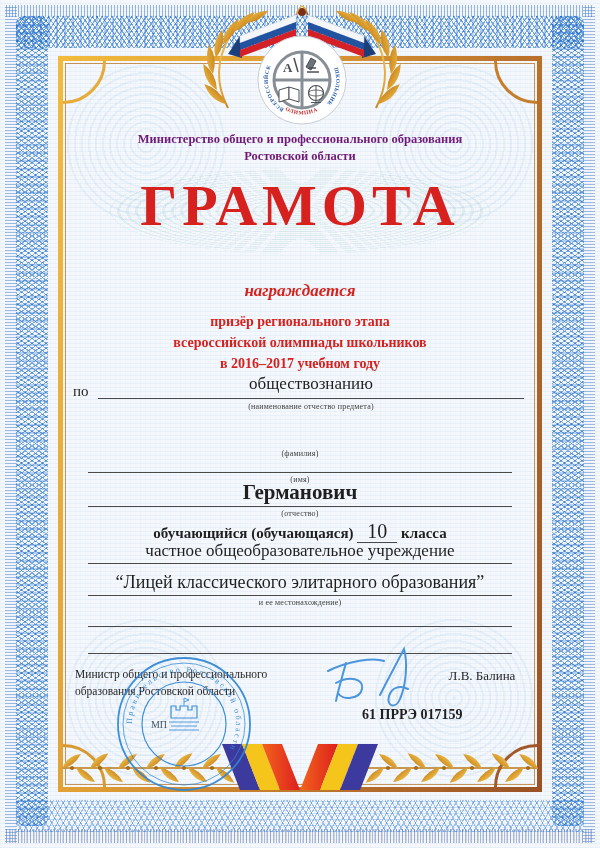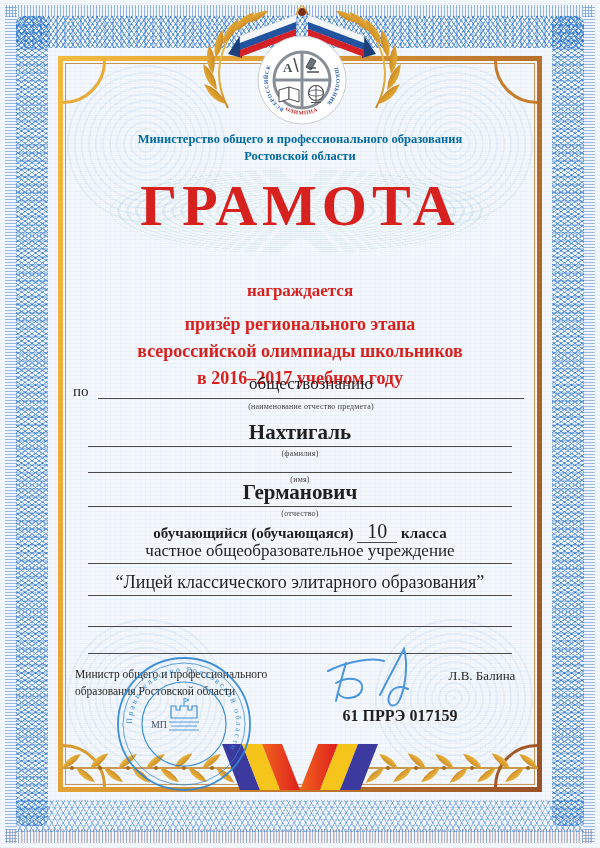--- a/index.html
+++ b/index.html
@@ -54,25 +54,25 @@
   .rosette{position:absolute;width:160px;height:160px;border-radius:50%;pointer-events:none;opacity:.7;
      background:repeating-radial-gradient(circle, rgba(110,160,215,.14) 0 2px, transparent 2px 7px);}
   .rosette.r1{left:66px;top:64px;}  .rosette.r2{right:66px;top:64px;}
   .rosette.r3{left:66px;bottom:70px;} .rosette.r4{right:66px;bottom:70px;}
   .title-glow{position:absolute;left:110px;right:110px;top:168px;height:86px;pointer-events:none;
      background:repeating-radial-gradient(ellipse at center, rgba(100,170,160,.12) 0 3px, transparent 3px 9px);
      border-radius:50%;}
   
   .abs{position:absolute;}
   .ministry{left:70px;right:70px;top:131px;text-align:center;font-weight:bold;
-     font-size:12.5px;line-height:1.35;color:#0369a1;z-index:4;}
+     font-size:12.5px;line-height:1.35;color:#701a75;z-index:4;}
   .gramota{left:0;right:0;top:172px;text-align:center;font-weight:bold;font-size:58px;
      letter-spacing:5px;color:#d6211f;z-index:4;font-family:Liberation Serif, serif;}
-  .awarded{left:0;right:0;top:281px;text-align:center;font-weight:bold;font-size:17px;color:#d6211f;z-index:4;}
-  .award-lines{left:0;right:0;top:311px;text-align:center;font-weight:bold;font-size:18px;
+  .awarded{left:0;right:0;top:281px;text-align:center;font-weight:bold;font-size:17px;color:#d6211f;z-index:4;font-style:italic;}
+  .award-lines{left:0;right:0;top:311px;text-align:center;font-weight:bold;font-size:14px;
      line-height:1.5;color:#d6211f;z-index:4;}
   .field{z-index:4;border-bottom:1px solid #4a4a4a;text-align:center;}
   .caption{z-index:4;text-align:center;font-size:8px;color:#3c3c3c;letter-spacing:.2px;}
   .val{display:inline-block;}
   .subject-prefix{left:73px;top:383px;font-size:15px;z-index:4;}
   .f-subject{left:98px;right:76px;top:374px;height:24px;font-size:17px;}
   .c-subject{left:98px;right:76px;top:402px;}
   .f-surname{left:88px;right:88px;top:420px;height:26px;font-size:21px;font-weight:bold;}
   .c-surname{left:88px;right:88px;top:449px;}
   .f-firstname{left:88px;right:88px;top:445px;height:26px;font-size:21px;font-weight:bold;border-bottom:none;}
@@ -83,21 +83,21 @@
   .grade-row{left:0;right:0;top:520px;text-align:center;font-size:15px;font-weight:bold;z-index:4;}
   .grade-num{font-size:20px;font-weight:normal;border-bottom:1px solid #4a4a4a;padding:0 10px;}
   .f-org{left:88px;right:88px;top:541px;height:22px;font-size:17px;}
   .c-org{left:88px;right:88px;top:566px;}
   .f-orgname{left:88px;right:88px;top:572px;height:23px;font-size:18px;}
   .c-orgname{left:88px;right:88px;top:598px;}
   .blank1{left:88px;right:88px;top:625px;height:1px;border-bottom:1px solid #4a4a4a;z-index:4;}
   .blank2{left:88px;right:88px;top:652px;height:1px;border-bottom:1px solid #4a4a4a;z-index:4;}
   .signatory{left:75px;top:666px;width:210px;font-size:11.5px;line-height:1.45;z-index:4;}
   .balina{left:432px;top:668px;width:100px;text-align:center;font-size:13px;z-index:4;}
-  .serial{left:340px;top:707px;width:120px;text-align:center;font-size:16px;font-weight:bold;z-index:5;}
+  .serial{left:362px;top:707px;width:120px;font-size:14px;font-weight:bold;z-index:5;}
   .emblem-svg{left:190px;top:2px;z-index:5;}
   .seal-svg{left:112px;top:652px;z-index:6;opacity:.92;}
   .sign-svg{left:316px;top:641px;z-index:5;}
   .garland-svg{left:60px;top:744px;z-index:5;}
 </style>
 </head>
 <body>
 
 <div id="cert">
 
@@ -213,23 +213,20 @@
     <span>всероссийской олимпиады школьников</span><br>
     <span>в 2016–2017 учебном году</span>
   </div>
 
   <span class="abs subject-prefix">по</span>
   <div class="abs field f-subject">
     <span class="val">обществознанию</span>
   </div>
   <div class="abs caption c-subject">(наименование отчество предмета)</div>
 
-  <div class="abs field f-surname">
-    <span class="val">Нахтигаль</span>
-  </div>
   <div class="abs caption c-surname">(фамилия)</div>
 
   <div class="abs l-firstname"></div>
   <div class="abs caption c-firstname">(имя)</div>
 
   <div class="abs field f-patronymic">
     <span class="val">Германович</span>
   </div>
   <div class="abs caption c-patronymic">(отчество)</div>
 
@@ -239,20 +236,21 @@
     <span>класса</span>
   </div>
 
   <div class="abs field f-org">
     <span class="val">частное общеобразовательное учреждение</span>
   </div>
 
   <div class="abs field f-orgname">
     <span class="val">“Лицей классического элитарного образования”</span>
   </div>
+  <div class="abs caption c-orgname">и ее местонахождение)</div>
 
   <div class="abs blank1"></div>
   <div class="abs blank2"></div>
 
   <div class="abs signatory">
     <span>Министр общего и профессионального</span><br>
     <span>образования Ростовской области</span>
   </div>
   <div class="abs balina">Л.В. Балина</div>
   <div class="abs serial">61 ПРРЭ 017159</div>

